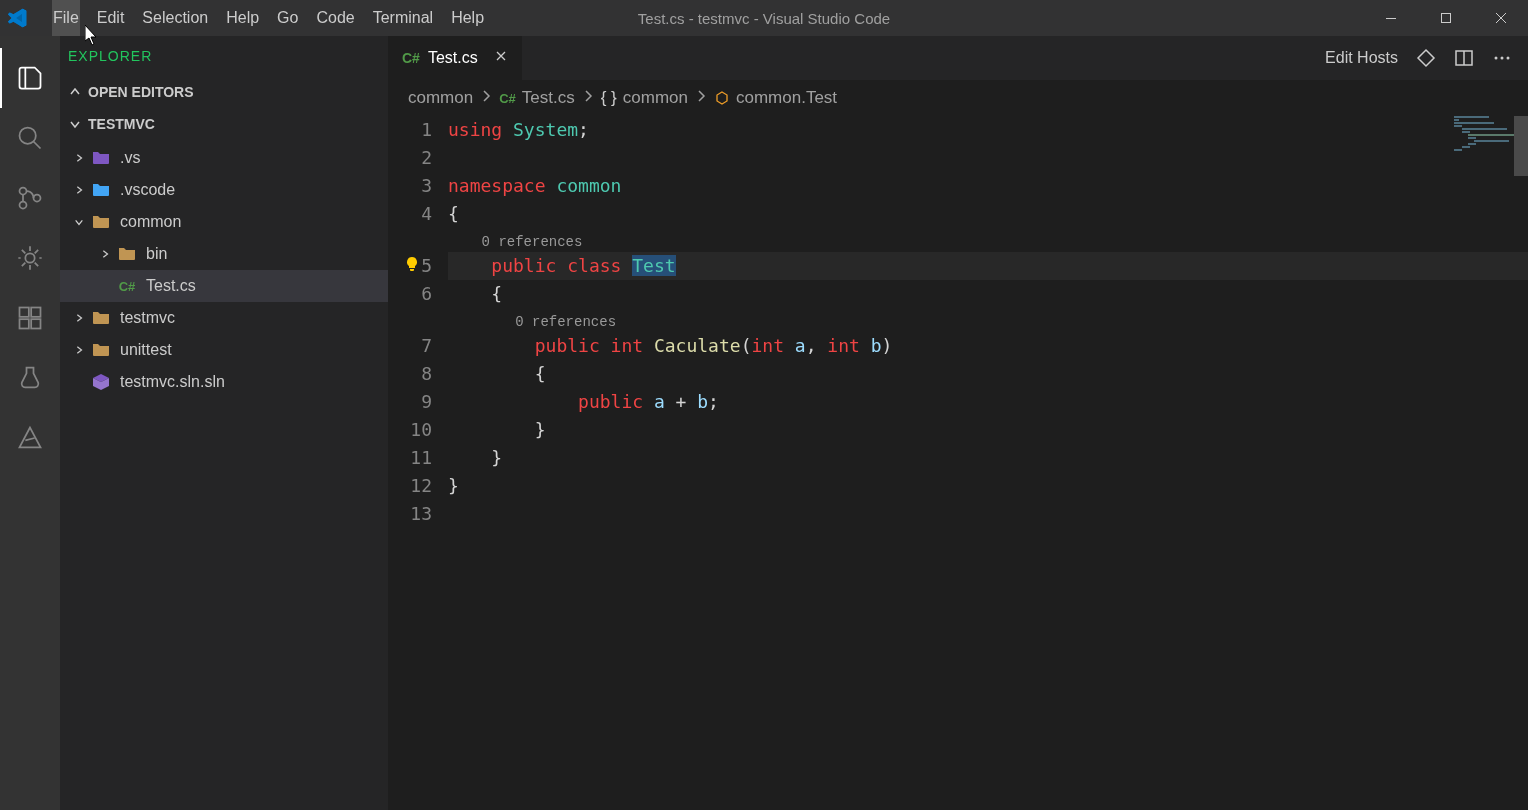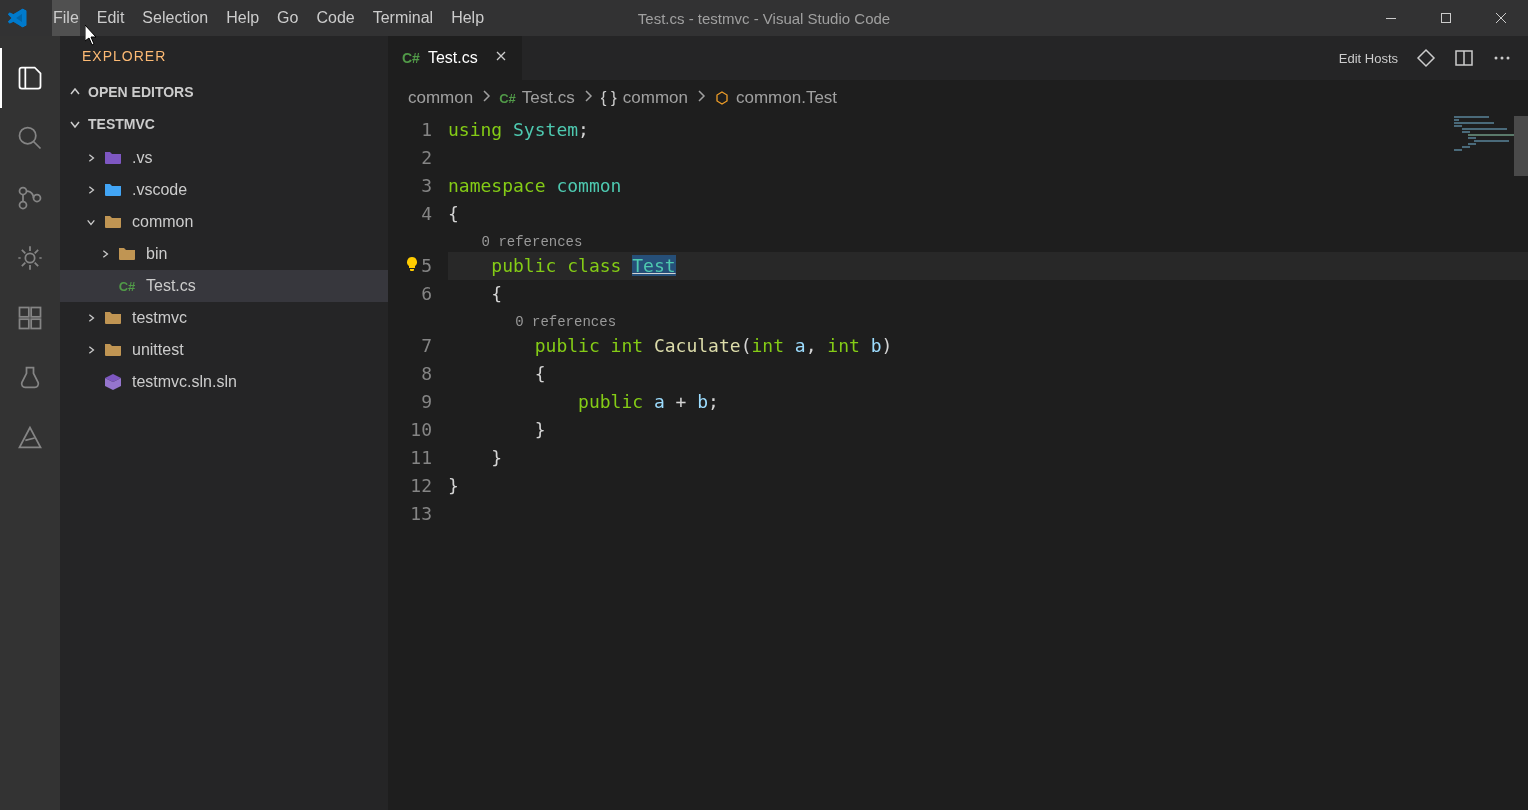--- a/index.html
+++ b/index.html
@@ -104,22 +104,22 @@
 .sidebar {
   width: 328px;
   background: #252526;
   display: flex;
   flex-direction: column;
 }
 .sidebar-header {
   height: 40px;
   display: flex;
   align-items: center;
-  padding-left: 22px;
-  color: #fdba74;
+  padding-left: 8px;
+  color: #22c55e;
   font-size: 14px;
   letter-spacing: 1px;
 }
 .section-header {
   height: 32px;
   display: flex;
   align-items: center;
   padding-left: 8px;
   color: #cccccc;
   font-size: 14px;
@@ -136,21 +136,21 @@
   justify-content: center;
 }
 .file-tree { padding: 2px 0; }
 .tree-item {
   height: 32px;
   display: flex;
   align-items: center;
   cursor: pointer;
   font-size: 16px;
   color: #cccccc;
-  padding-left: 24px;
+  padding-left: 12px;
 }
 .tree-item.selected { background: #37373d; }
 .tree-item.indent1 { padding-left: 38px; }
 .tree-item .chevron {
   width: 14px;
   margin-right: 4px;
   display: inline-flex;
   align-items: center;
   justify-content: center;
 }
@@ -194,21 +194,21 @@
 }
 .tab .close-icon { color: #cccccc; margin-left: 8px; }
 .tab-actions {
   margin-left: auto;
   display: flex;
   align-items: center;
   gap: 18px;
   padding-right: 16px;
   color: #cccccc;
 }
-.tab-action-text { font-size: 13px; cursor: pointer; }
+.tab-action-text { font-size: 16px; cursor: pointer; }
 .tab-action-icon { cursor: pointer; display: flex; }
 
 
 .breadcrumbs {
   height: 36px;
   display: flex;
   align-items: center;
   padding-left: 20px;
   font-size: 17px;
   color: #a0a0a0;
@@ -240,27 +240,27 @@
 .code-line.highlighted { background: #282828; }
 .codelens-line { height: 24px; font-size: 14px; color: #999999; white-space: pre; font-family: Liberation Mono, monospace; }
 .lightbulb {
   position: absolute;
   left: -44px;
   width: 20px;
   height: 20px;
   color: #ffcc00;
 }
 
-.tok-keyword { color: #84cc16; }
+.tok-keyword { color: #ef4444; }
 .tok-type { color: #4ec9b0; }
 .tok-namespace { color: #4ec9b0; }
 .tok-method { color: #dcdcaa; }
 .tok-param { color: #9cdcfe; }
 .tok-punct { color: #d4d4d4; }
-.tok-sel { background: #264f78; color: #d4d4d4; text-decoration: underline; }
+.tok-sel { background: #264f78; color: #d4d4d4; }
 
 
 .minimap {
   position: absolute;
   top: 0;
   right: 14px;
   width: 60px;
   height: 100px;
 }
 .minimap-line {

